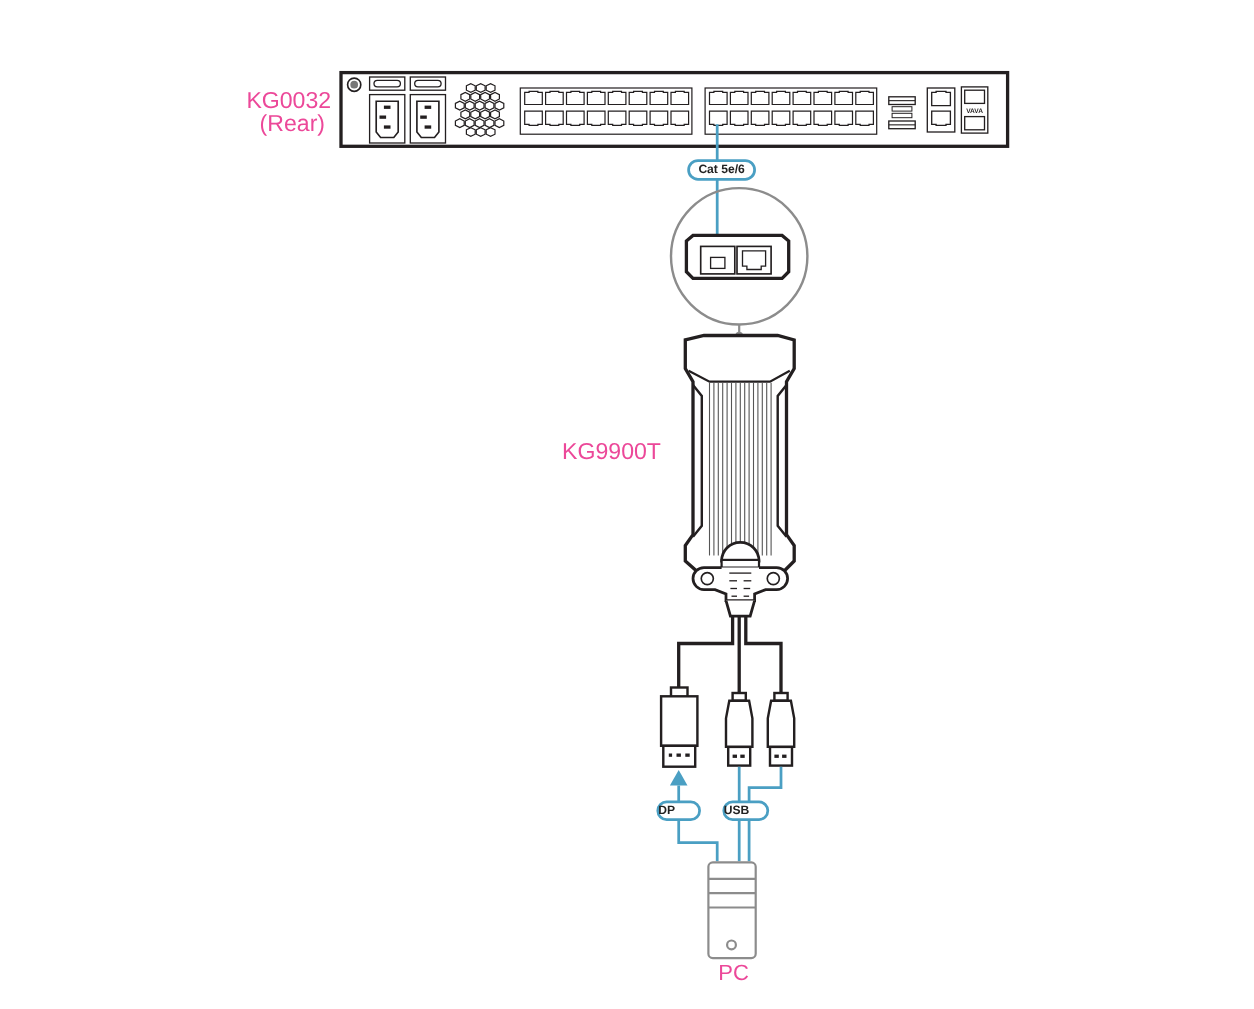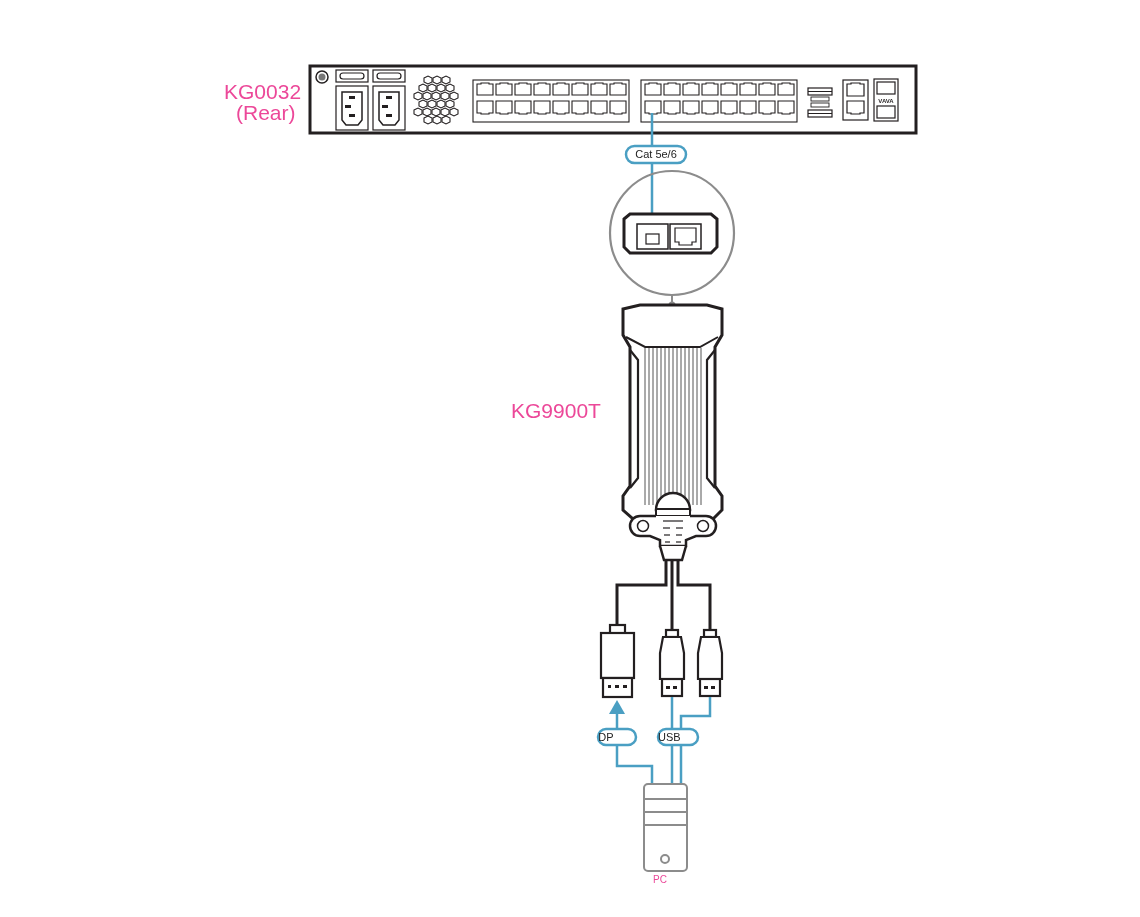--- a/index.html
+++ b/index.html
@@ -1,20 +1,20 @@
 <!DOCTYPE html>
 <html><head>
 <meta charset="utf-8">
 <style>
   html, body { margin:0; padding:0; background:#ffffff; }
   body { width:1140px; height:917px; position:relative; overflow:hidden; font-family:"Liberation Sans", sans-serif; }
   svg { position:absolute; left:0; top:0; }
   .lbl { position:absolute; color:#ec4899; font-family:"Liberation Sans", sans-serif; line-height:1; }
   .lbl-big { font-size:21px; }
-  .pill-text { position:absolute; font-family:"Liberation Sans", sans-serif; font-size:11px; font-weight:normal; color:#222; text-align:center; line-height:1; }
+  .pill-text { position:absolute; font-family:"Liberation Sans", sans-serif; font-size:11px; font-weight:bold; color:#222; text-align:center; line-height:1; }
 </style>
 </head>
 <body>
 
 <svg width="1140" height="917" viewBox="0 0 1140 917">
 
   <g>
     <rect x="310" y="66" width="606" height="67" fill="#fff" stroke="#231f20" stroke-width="3"></rect>
 
     <g>
@@ -242,13 +242,13 @@
     <circle cx="665" cy="859" r="4"></circle>
   </g>
 </svg>
 
 <div class="lbl lbl-big" style="left:224px; top:81px;">KG0032</div>
 <div class="lbl lbl-big" style="left:236px; top:102px;">(Rear)</div>
 <div class="pill-text" style="left:626px; top:149px; width:60px;">Cat 5e/6</div>
 <div class="lbl lbl-big" style="left:511px; top:400px;">KG9900T</div>
 <div class="pill-text" style="left:598px; top:732px; width:16px;">DP</div>
 <div class="pill-text" style="left:658px; top:732px; width:17px;">USB</div>
-<div class="lbl" style="left:653px; top:875px; font-size:10px;">PC</div>
+<div class="lbl" style="left:653px; top:875px; font-size:20px;">PC</div>
 
 </body></html>

